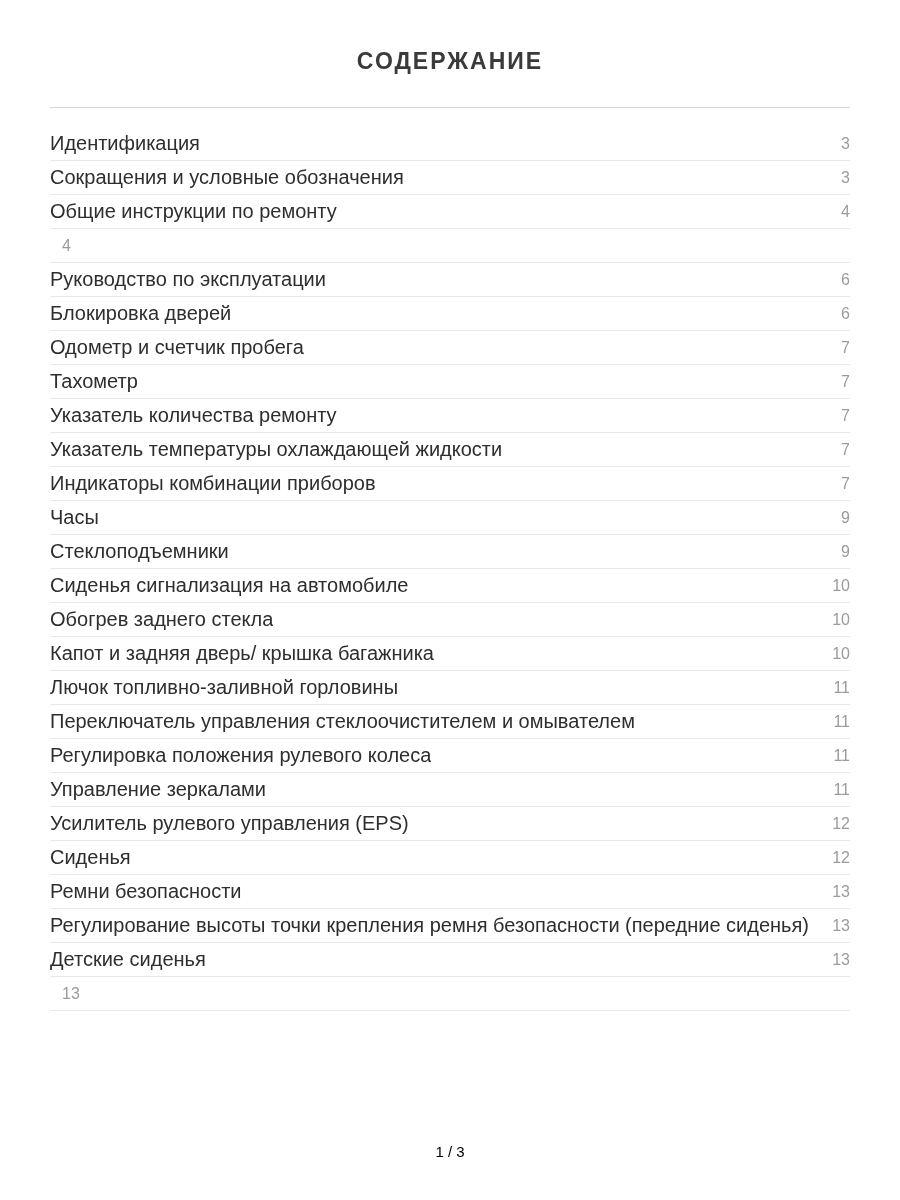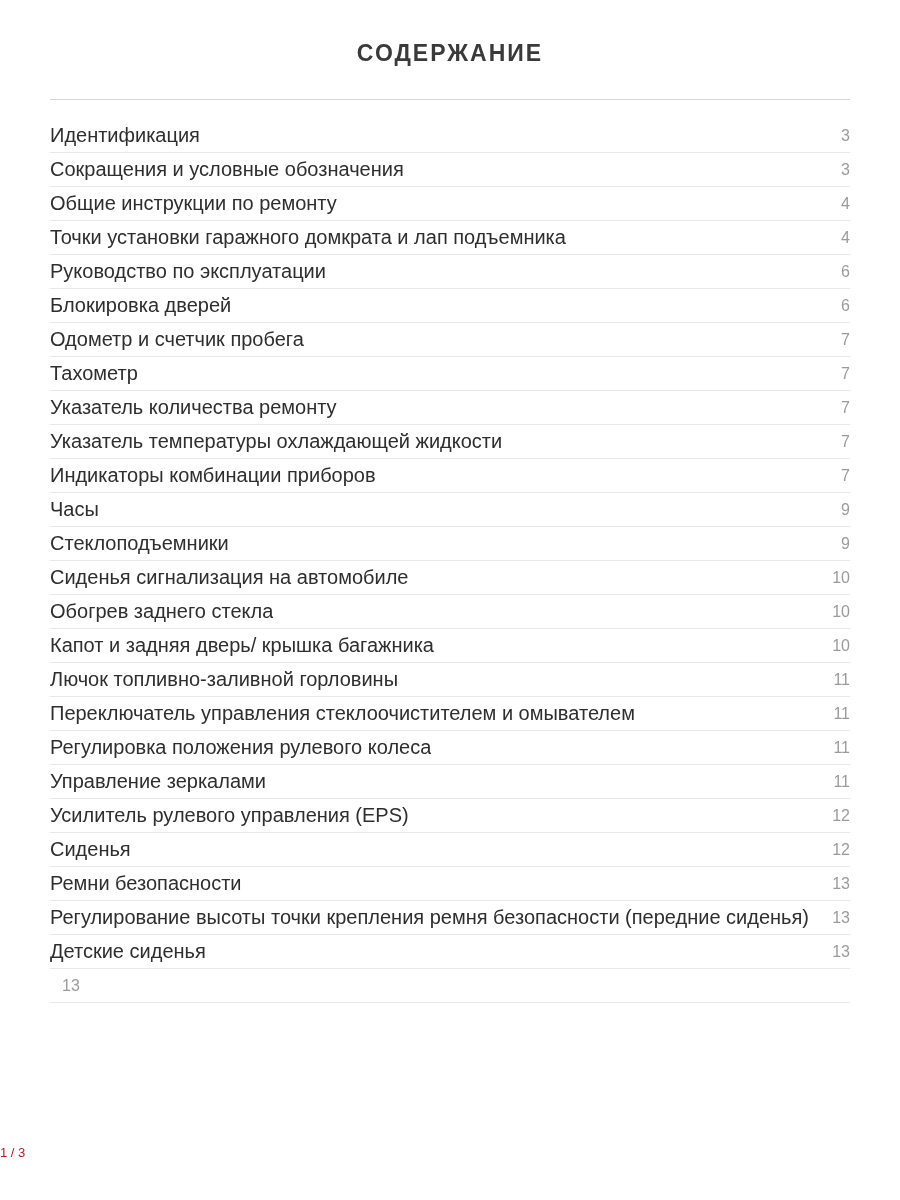--- a/index.html
+++ b/index.html
@@ -6,21 +6,21 @@
   html, body {
     width: 900px;
     height: 1200px;
     background: #ffffff;
     font-family: "Liberation Sans", sans-serif;
   }
   .page {
     position: relative;
     width: 900px;
     height: 1200px;
-    padding: 0 50px;
+    padding: 8px 50px;
     background: #ffffff;
   }
   .doc-title {
     padding-top: 40px;
     text-align: center;
     font-size: 23px;
     font-weight: bold;
     letter-spacing: 2px;
     color: #3a3a3a;
   }
@@ -49,22 +49,23 @@
     font-size: 16px;
     color: #9b9b9b;
     padding-left: 12px;
     flex: none;
   }
   .footer {
     position: absolute;
     bottom: 40px;
     left: 0;
     width: 100%;
-    font-size: 13px;
-    color: #b91c1c;
+    text-align: center;
+    font-size: 15px;
+    color: #000000;
   }
 </style>
 </head>
 <body>
 
 <div class="page">
   <div class="doc-title">СОДЕРЖАНИЕ</div>
 
   <hr class="title-divider">
 
@@ -75,21 +76,20 @@
       </div>
       <div class="toc-row">
         <span class="toc-label">Сокращения и условные обозначения</span>
         <span class="toc-page">3</span>
       </div>
       <div class="toc-row">
         <span class="toc-label">Общие инструкции по ремонту</span>
         <span class="toc-page">4</span>
       </div>
       <div class="toc-row">
-        <span class="toc-label">Точки установки гаражного домкрата и лап подъемника</span>
         <span class="toc-page">4</span>
       </div>
       <div class="toc-row">
         <span class="toc-label">Руководство по эксплуатации</span>
         <span class="toc-page">6</span>
       </div>
       <div class="toc-row">
         <span class="toc-label">Блокировка дверей</span>
         <span class="toc-page">6</span>
       </div>

